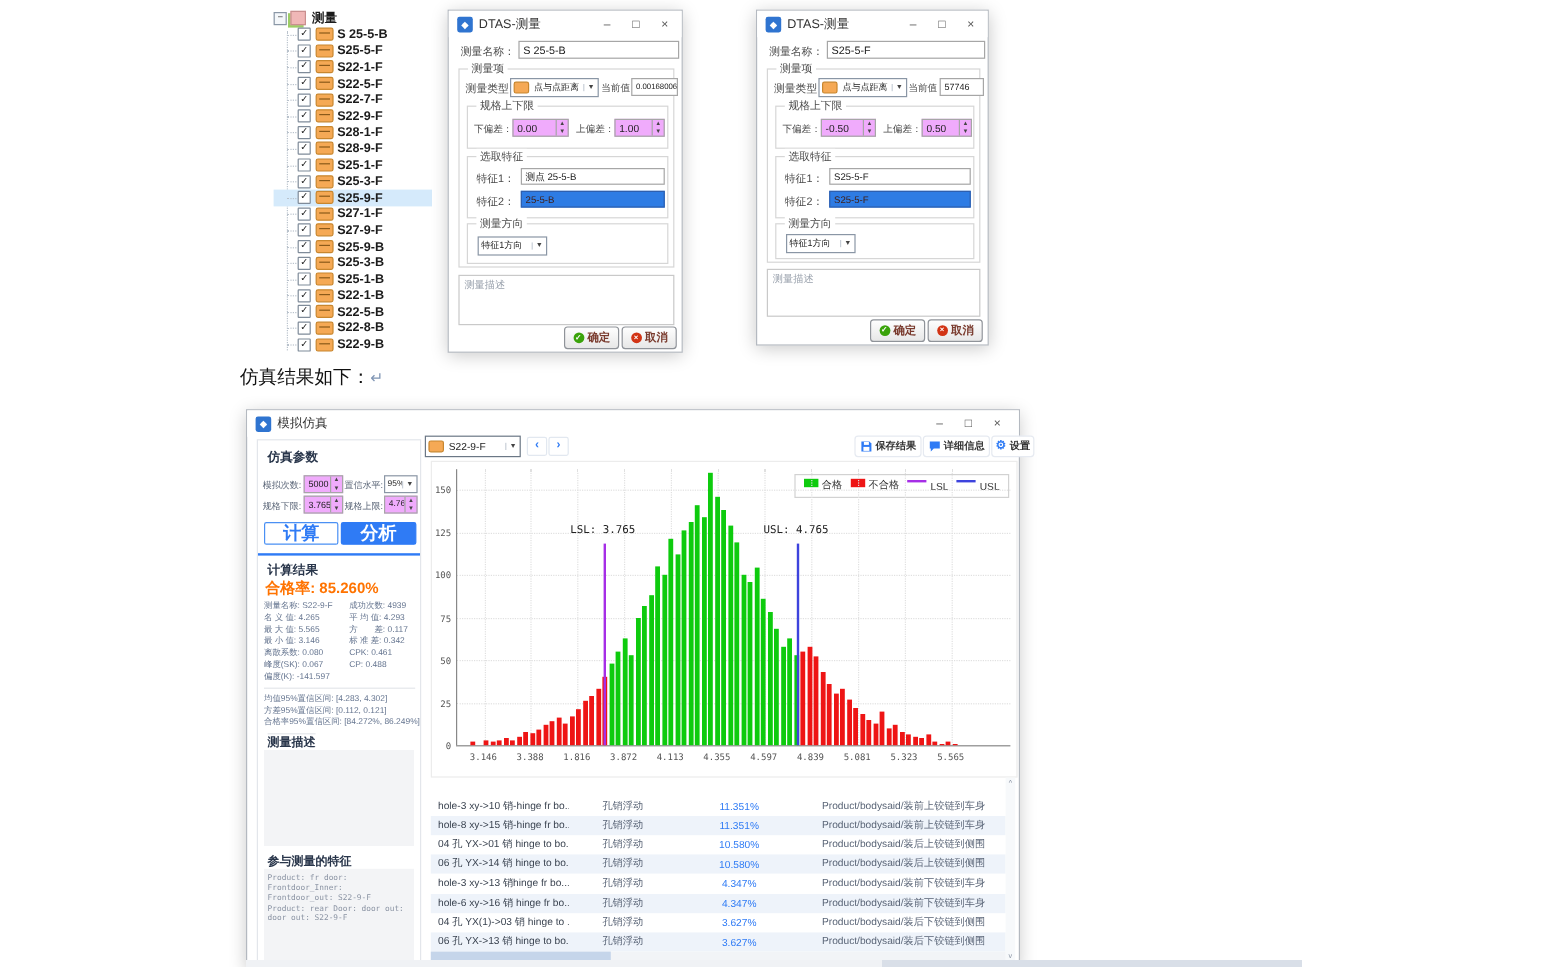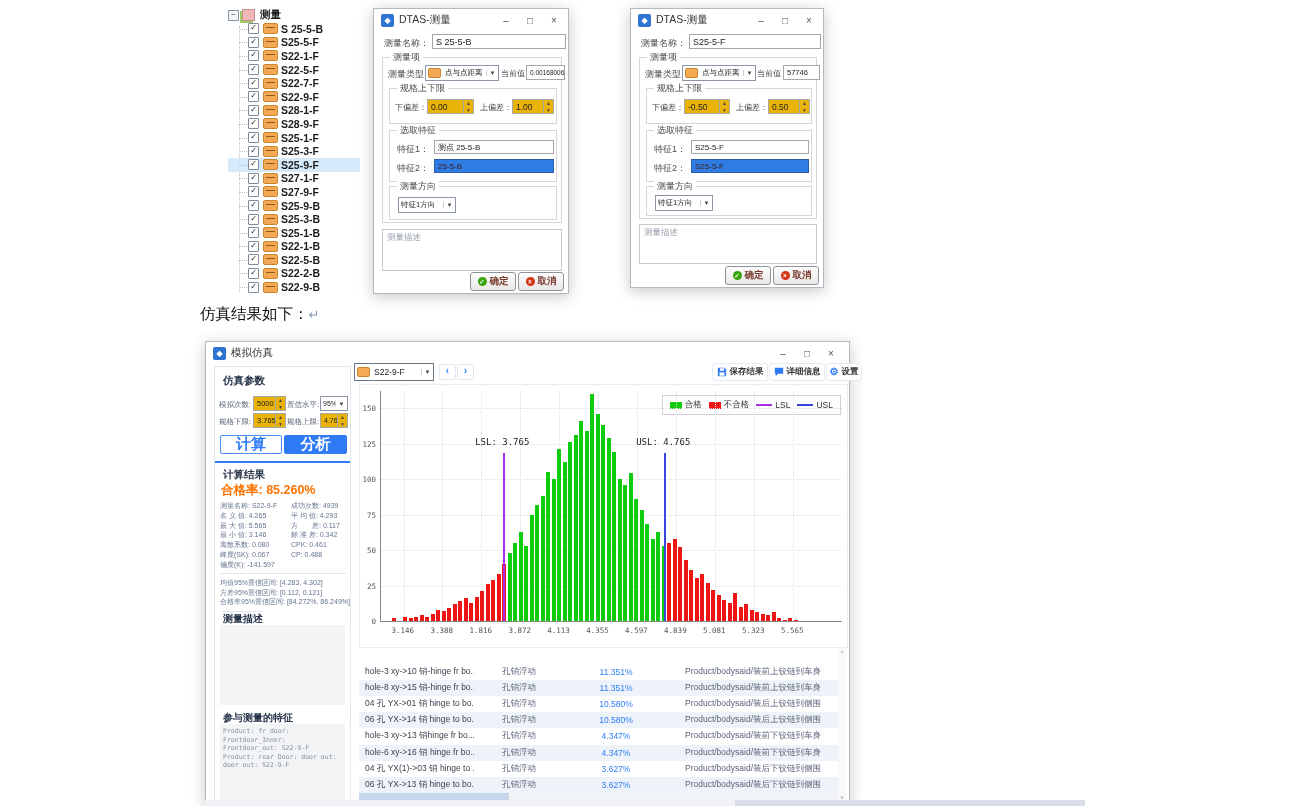--- a/index.html
+++ b/index.html
@@ -26,21 +26,21 @@
             margin:0 3px 0 4px;position:relative;flex:0 0 auto;}
   .meas-ico::after{content:"";position:absolute;left:2px;right:2px;top:3px;height:1px;background:#8a5a1a;}
   .tree-lbl{font-size:10.5px;font-weight:700;color:#1c1c1c;white-space:nowrap;}
   
   .grp{position:absolute;border:1px solid #d6d6d6;}
   .grp-label{position:absolute;top:-7px;left:7px;background:#fff;padding:0 3px;font-size:9px;color:#4a4a4a;white-space:nowrap;}
   .lab{position:absolute;font-size:9px;color:#4a4a4a;white-space:nowrap;}
   .inp{position:absolute;border:1px solid #a6a6a6;background:#fff;font-size:9px;color:#222;
        display:flex;align-items:center;padding:0 3px;overflow:hidden;white-space:nowrap;}
   .inp.selblue{background:#2e7ce4;color:#40201a;border-color:#2e5fae;}
-  .spin{position:absolute;border:1px solid #a6a6a6;background:#eab308;display:flex;}
+  .spin{position:absolute;border:1px solid #a6a6a6;background:#f0abfc;display:flex;}
   .spin .v{flex:1;font-size:8.5px;color:#222;display:flex;align-items:center;padding-left:3px;overflow:hidden;}
   .spin .ar{width:9px;border-left:1px solid #a6a6a6;display:flex;flex-direction:column;}
   .spin .ar i{flex:1;font-style:normal;font-size:5px;line-height:6px;text-align:center;color:#444;}
   .ddown{position:absolute;border:1px solid #8a96a5;background:#fff;display:flex;align-items:center;}
   .ddown .txt{flex:1;font-size:8.5px;color:#222;padding-left:2px;white-space:nowrap;overflow:hidden;}
   .ddown .car{width:11px;text-align:center;font-size:6px;color:#444;border-left:1px solid #c9cfd8;}
   .mini-ico{width:11px;height:8px;background:#f5a955;border:1px solid #c8862e;border-radius:2px;margin:0 2px;flex:0 0 auto;}
   .btn-dlg{position:absolute;width:44px;height:17px;border:1px solid #8f9399;border-radius:3px;
            background:linear-gradient(#fefefe,#e7e7e7);display:flex;align-items:center;justify-content:center;
            gap:3px;font-size:9.5px;color:#7a3b2e;font-weight:700;}
@@ -60,21 +60,21 @@
   
   #chart-box{position:absolute;left:153px;top:42px;width:487px;height:262px;background:#fff;border:1px solid #ececec;}
   .gridh{position:absolute;border-top:1px dotted #e0e0e0;height:0;}
   .gridv{position:absolute;border-left:1px dotted #e0e0e0;width:0;}
   .bar{position:absolute;width:4px;}
   .ticklab{position:absolute;font-family:"DejaVu Sans Mono",monospace;font-size:7.5px;color:#555;white-space:nowrap;}
   .limline{position:absolute;width:2px;}
   .limlab{position:absolute;font-family:"DejaVu Sans Mono",monospace;font-size:9px;color:#222;white-space:nowrap;}
   #legend{position:absolute;right:6px;top:10px;border:1px solid #d2d2d2;background:#fff;display:flex;
           align-items:center;gap:7px;padding:3px 7px;font-size:8.5px;color:#333;}
-  .leg-item{display:flex;align-items:center;gap:3px;white-space:nowrap;}
+  .leg-item{display:flex;gap:3px;white-space:nowrap;}
   .leg-box{width:12px;height:7px;display:inline-block;}
   .leg-line{width:16px;height:2px;display:inline-block;}
   
   .t-head{position:absolute;left:153px;top:306px;width:479px;height:16px;background:#edf1f6;display:flex;
           align-items:center;font-size:9px;font-weight:700;color:#3c4656;}
   .t-row{position:absolute;left:153px;width:479px;height:16.1px;display:flex;align-items:center;font-size:8.5px;}
   .t-row.alt{background:#eef3fa;}
   .c0{width:115px;padding-left:6px;box-sizing:border-box;text-align:left;color:#3a4350;white-space:nowrap;overflow:hidden;}
   .c1{width:90px;text-align:center;color:#5a6577;}
   .c2{width:104px;text-align:center;}
@@ -184,21 +184,21 @@
           <span class="tree-lbl">S22-1-B</span>
         </div>
         <div class="tree-row">
           <span class="cbx">✓</span>
           <span class="meas-ico"></span>
           <span class="tree-lbl">S22-5-B</span>
         </div>
         <div class="tree-row">
           <span class="cbx">✓</span>
           <span class="meas-ico"></span>
-          <span class="tree-lbl">S22-2-B</span>
+          <span class="tree-lbl">S22-8-B</span>
         </div>
         <div class="tree-row">
           <span class="cbx">✓</span>
           <span class="meas-ico"></span>
           <span class="tree-lbl">S22-9-B</span>
         </div>
       </div>
   </div>
 
   <div class="win" id="dlg0" style="left:373px;top:8px;width:194px;height:284px;">

